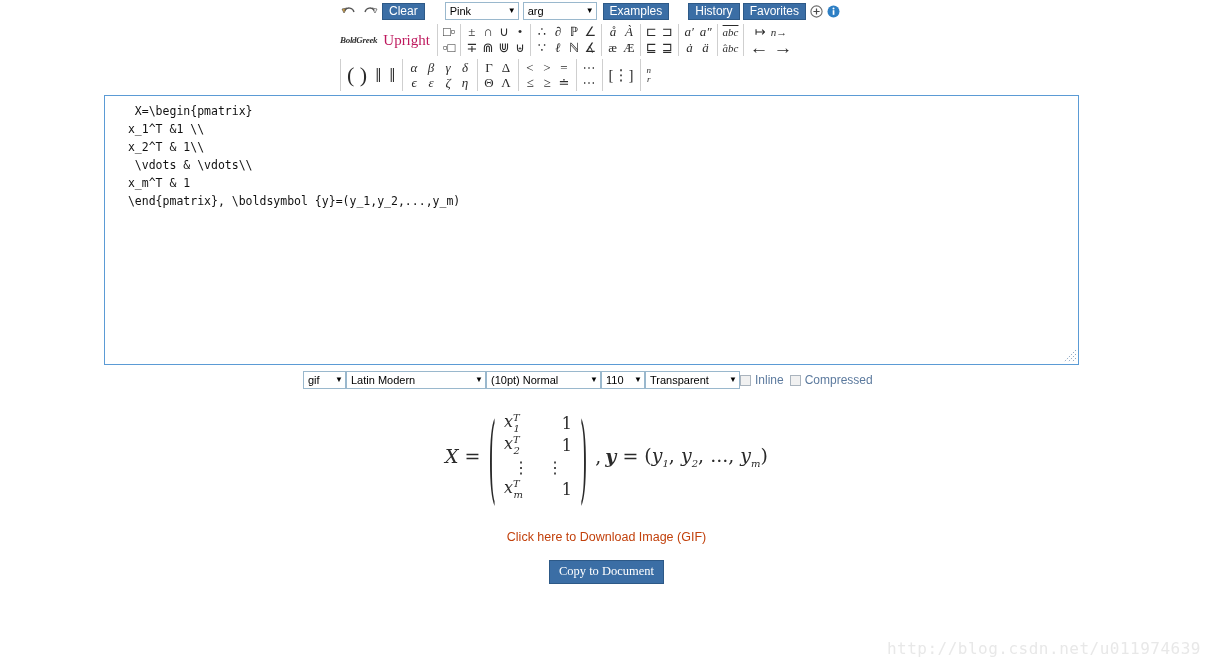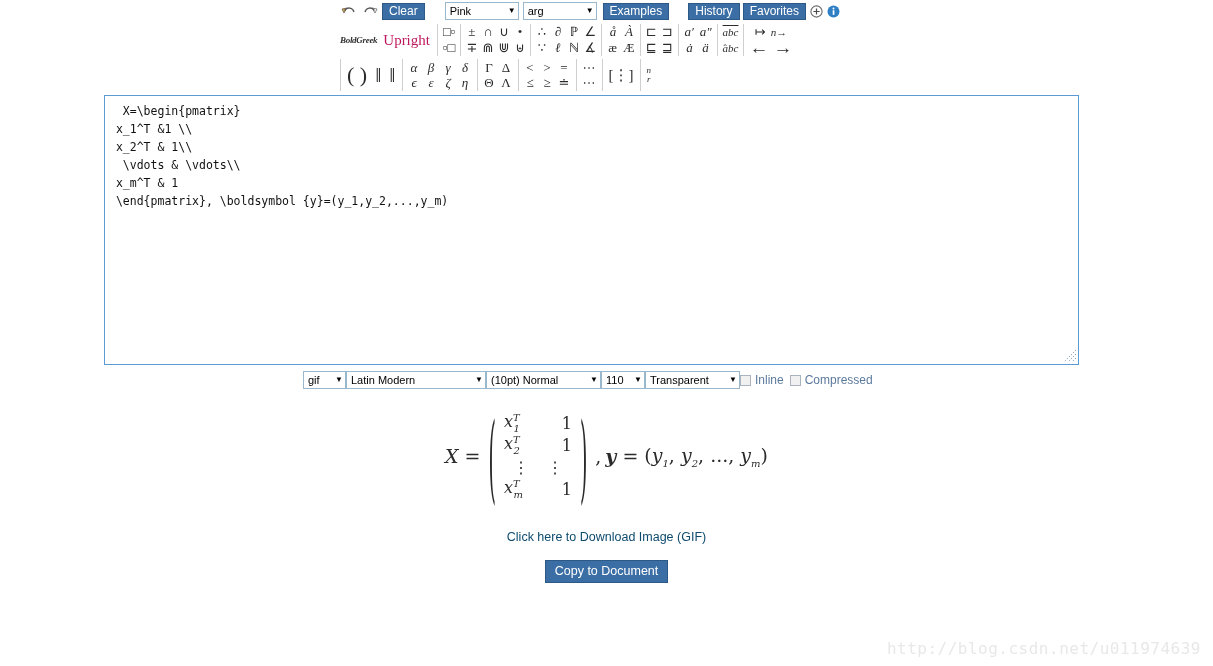--- a/index.html
+++ b/index.html
@@ -184,21 +184,21 @@
   
   .editor {
     position: absolute;
     left: 104px;
     top: 95px;
     width: 975px;
     height: 270px;
     border: 1px solid #5b9bd5;
     background: #ffffff;
     box-sizing: border-box;
-    padding: 6px 4px;
+    padding: 6px 16px;
     overflow: hidden;
   }
   .editor pre {
     margin: 0;
     font-family: "DejaVu Sans Mono", monospace;
     font-size: 11.5px;
     line-height: 18px;
     color: #111;
     white-space: pre;
   }
@@ -286,39 +286,39 @@
   .bold-y { font-weight: bold; font-style: italic; }
 
   
   .dl-link {
     position: absolute;
     left: 0;
     top: 530px;
     width: 1213px;
     text-align: center;
     font-size: 12.5px;
-    color: #0c4a6e;
+    color: #c2410c;
     font-family: "Liberation Sans", sans-serif;
     cursor: pointer;
   }
   .copy-btn-wrap {
     position: absolute;
     left: 0;
     top: 560px;
     width: 1213px;
     text-align: center;
   }
   .copy-btn {
     display: inline-block;
     background: #3b6ea5;
     color: #fff;
     font-size: 12.5px;
     padding: 3px 9px 4px 9px;
     border: 1px solid #2d5987;
-    font-family: Liberation Sans, sans-serif;
+    font-family: Liberation Serif, serif;
     cursor: pointer;
   }
 
   .watermark {
     position: absolute;
     right: 12px;
     bottom: 8px;
     font-family: "DejaVu Sans Mono", monospace;
     font-size: 16px;
     color: #e8e8e8;

